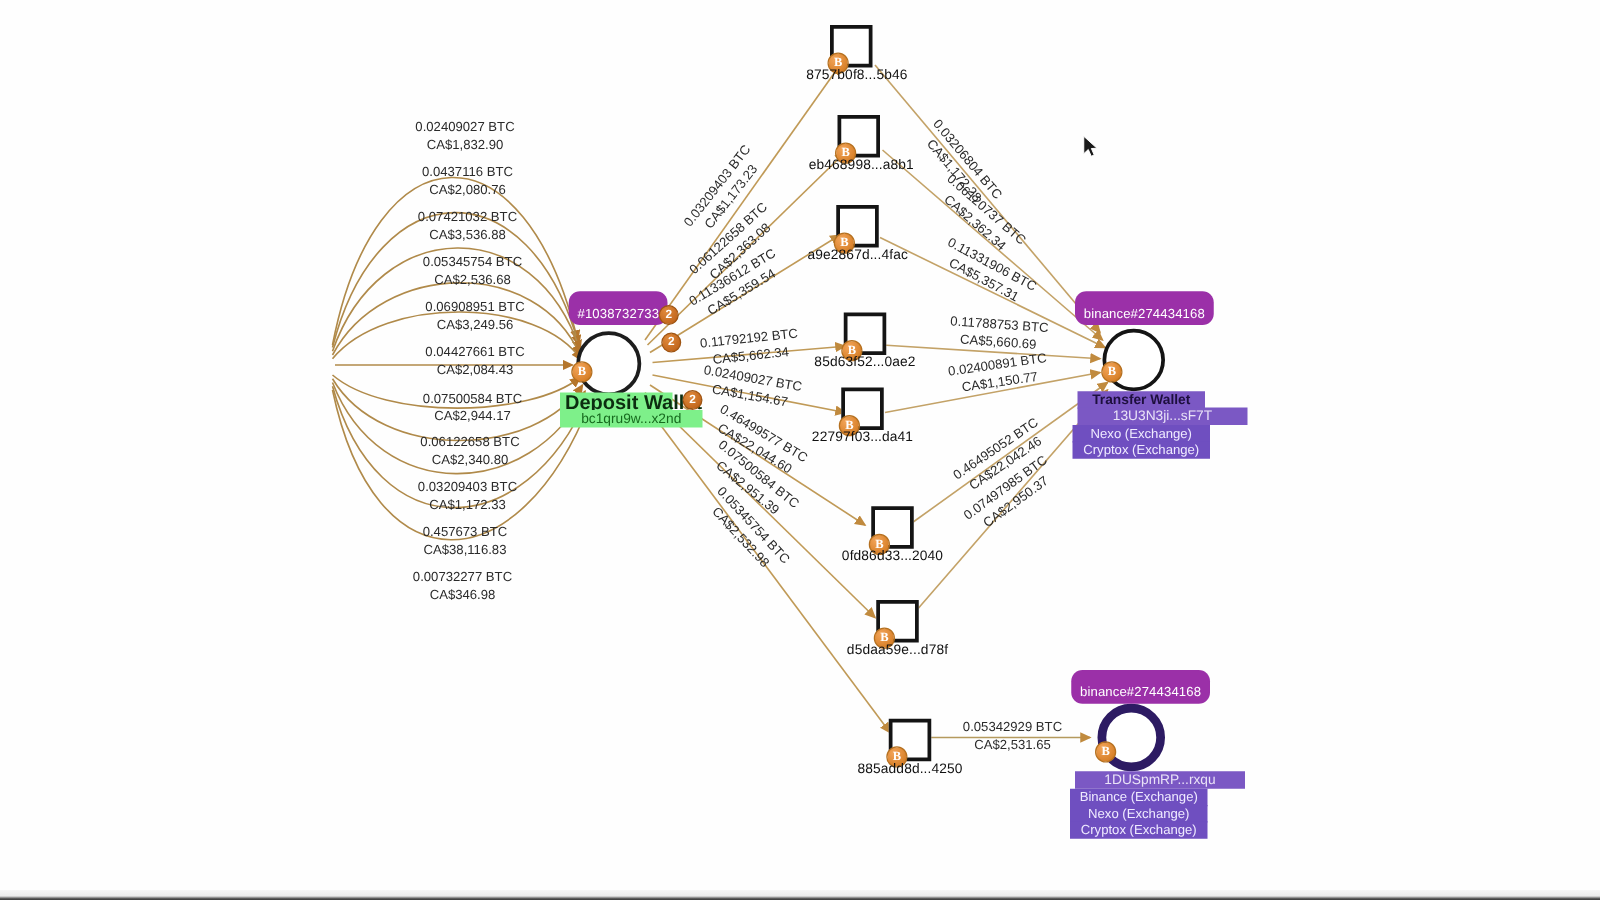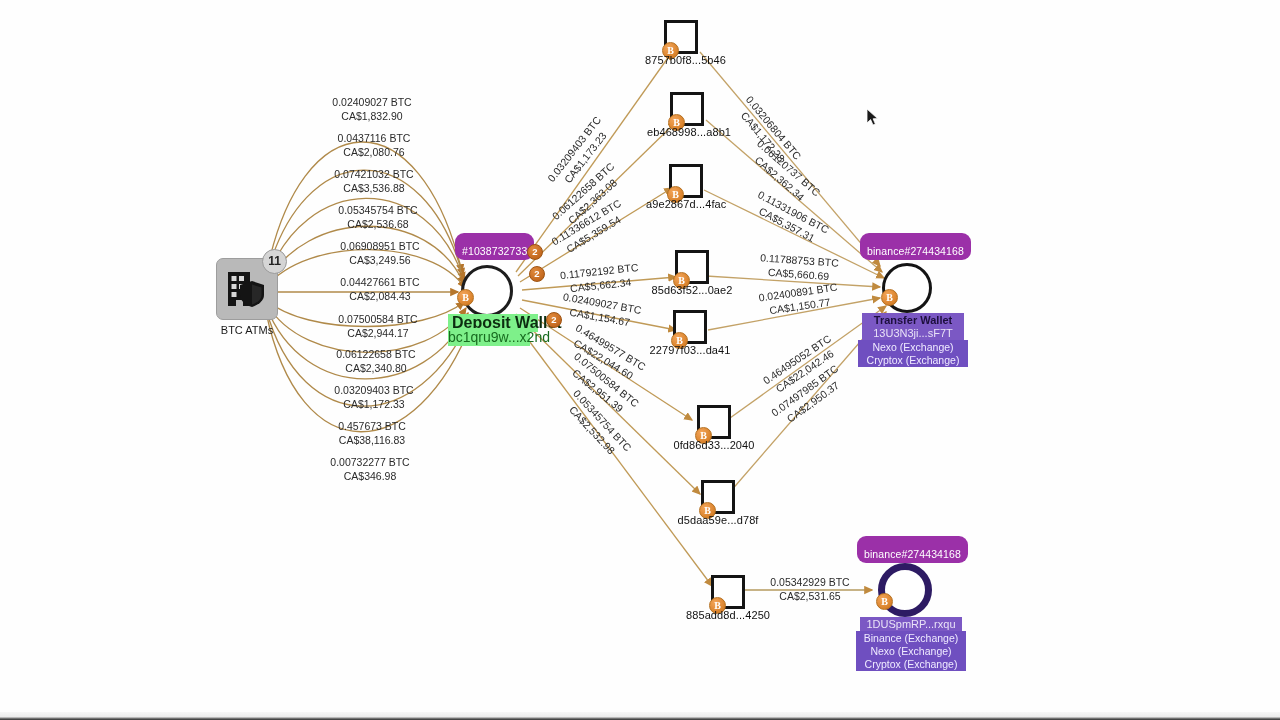--- a/index.html
+++ b/index.html
@@ -48,29 +48,29 @@
     position:absolute;white-space:nowrap;
     background:#9b30a8;color:#ffffff;font-size:10.5px;
     padding:12px 7px 3px;border-radius:9px;letter-spacing:.1px;
   }
   .greenlabel{
     position:absolute;white-space:nowrap;background:#7ef08a;
     color:#0c2d10;font-size:16px;font-weight:bold;padding:0 4px;text-align:center;
   }
   .greensub{
     position:absolute;white-space:nowrap;background:#7ef08a;
-    color:#176b1f;font-size:14px;padding:1px 0;text-align:center;
+    color:#176b1f;font-size:11px;padding:1px 16px;text-align:center;
   }
   .violetname{
     position:absolute;white-space:nowrap;background:#7b58c4;
     color:#1d0f3d;font-size:11px;font-weight:bold;padding:1px 5px;text-align:center;
   }
   .violetaddr{
     position:absolute;white-space:nowrap;background:#7b58c4;
-    color:#e9e2f7;font-size:11px;padding:1px 5px;text-align:center;
+    color:#e9e2f7;font-size:11px;padding:1px 22px;text-align:center;
   }
   .violettag{
     position:absolute;white-space:nowrap;background:#6f4fc0;
     color:#efeaff;font-size:10.5px;padding:1px 5px;text-align:center;
   }
 
   
   #atm-node{position:absolute;left:216px;top:258px;}
   #atm-tile{
     width:62px;height:62px;border-radius:7px;background:#b9b9b9;
@@ -152,38 +152,20 @@
       <path d="M708,330 L880,298"></path>
       <path d="M730,418 L886,306"></path>
       <path d="M730,492 L886,312"></path>
     </g>
 
     <g stroke="#b59a5e" fill="none" stroke-width="1.3" marker-end="url(#ar2)">
       <path d="M742,590 L872,590"></path>
     </g>
   </svg>
 
-  <div id="atm-node">
-    <div id="atm-tile">
-      <svg width="60" height="60" viewBox="0 0 60 60">
-        <rect x="11" y="13" width="22" height="34" fill="#141414"></rect>
-        <rect x="14.5" y="17" width="5" height="5" fill="#d8d8d8"></rect>
-        <rect x="22" y="17" width="5" height="5" fill="#d8d8d8"></rect>
-        <rect x="14.5" y="25" width="5" height="5" fill="#d8d8d8"></rect>
-        <rect x="22" y="25" width="5" height="5" fill="#d8d8d8"></rect>
-        <rect x="14.5" y="33" width="5" height="5" fill="#d8d8d8"></rect>
-        <rect x="19" y="41" width="7" height="6" fill="#b9b9b9"></rect>
-        <path d="M35,22 L47,26 L47,36 C47,42 41,46 35,48 C35,48 35,22 35,22 Z" fill="#141414"></path>
-        <path d="M35,22 L23,26 L23,36 C23,42 29,46 35,48 Z" fill="#141414"></path>
-        <path d="M35,25.5 L44.5,28.6 L44.5,36 C44.5,40.6 39.8,43.8 35,45.4 Z" fill="#b9b9b9" opacity="0.12"></path>
-      </svg>
-      <div id="atm-badge">11</div>
-    </div>
-    <div id="atm-caption">BTC ATMs</div>
-  </div>
 
   <div class="elabel" style="left:320px;top:96px;width:104px">
     <span class="amt">0.02409027 BTC</span>
     <span class="fiat">CA$1,832.90</span>
   </div>
   <div class="elabel" style="left:322px;top:132px;width:104px">
     <span class="amt">0.0437116 BTC</span>
     <span class="fiat">CA$2,080.76</span>
   </div>
   <div class="elabel" style="left:322px;top:168px;width:104px">

